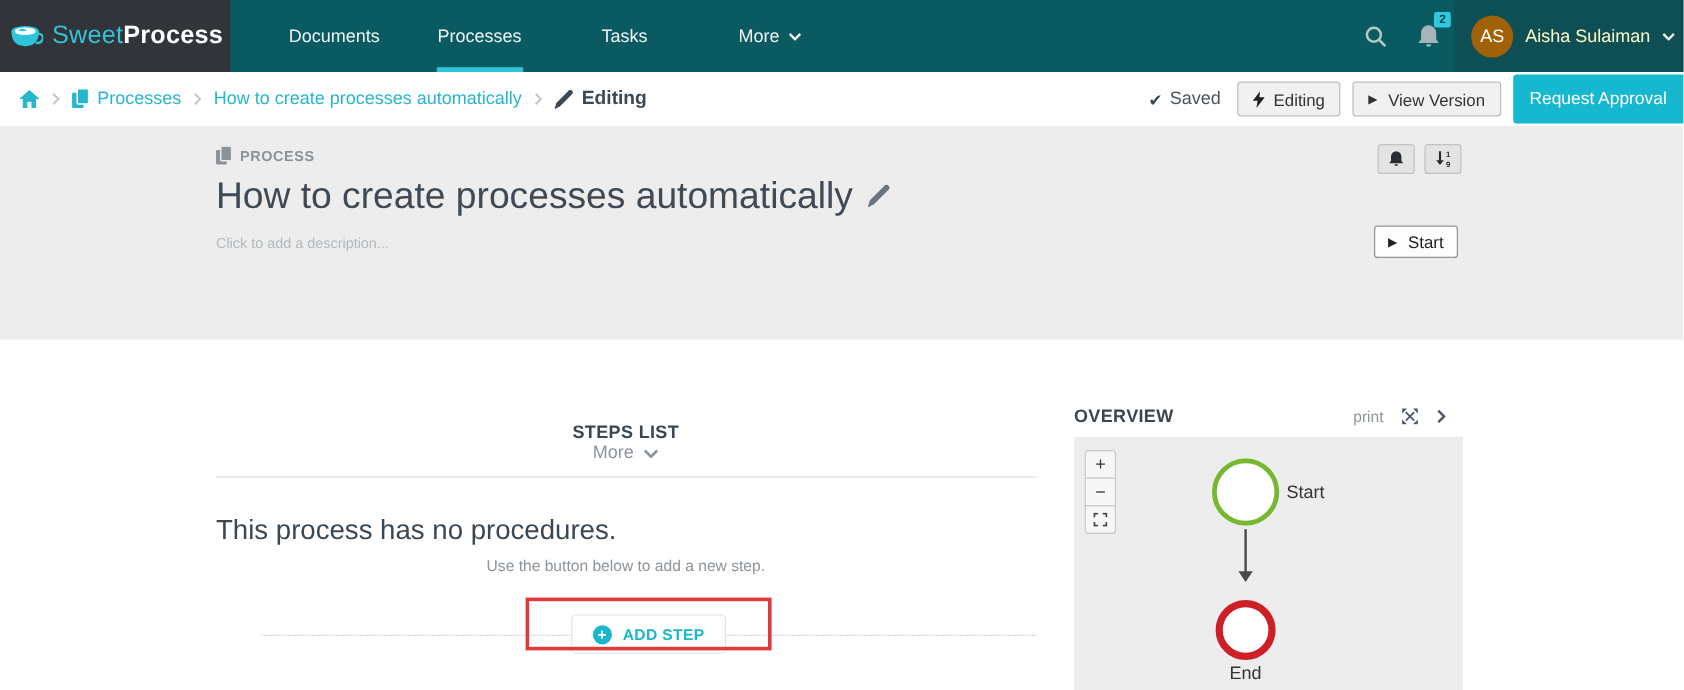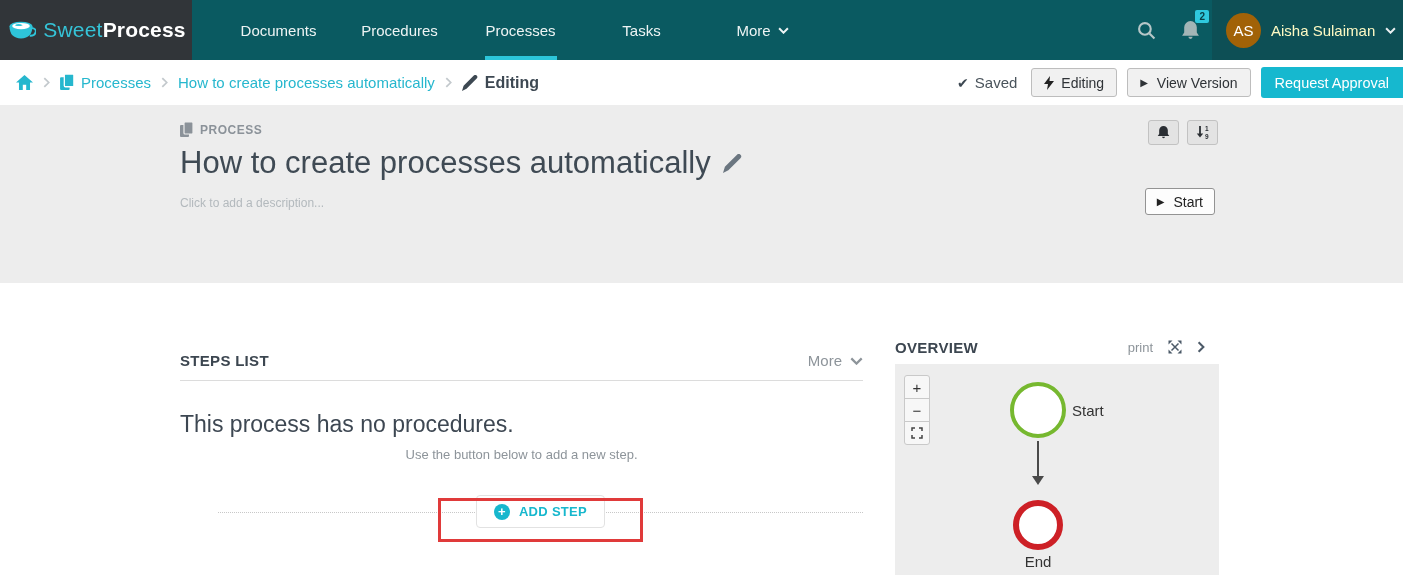--- a/index.html
+++ b/index.html
@@ -65,21 +65,21 @@
   .crumb-state { display:flex; align-items:center; gap:7px; color:#3d4852; font-weight:700; font-size:16px; }
   .bc-right { margin-left:auto; display:flex; align-items:center; gap:10px; }
   .saved { display:flex; align-items:center; gap:6px; color:#4a545c; font-size:15px; margin-right:4px; }
   .check-glyph { color:#3d4852; font-size:14px; }
   .btn-light {
     background:#f1f1f1; border:1px solid #bdbdbd; border-radius:3px;
     height:29px; padding:0 12px; font-size:14px; color:#2f3337;
     display:flex; align-items:center; gap:7px; cursor:pointer; white-space:nowrap;
   }
   .btn-primary {
-    background:#16b8cf; color:#ffffff; height:31px; padding:0 14px;
+    background:#16b8cf; color:#ffffff; height:41px; padding:0 14px;
     font-size:14.5px; border:none; border-radius:3px 0 0 3px;
     display:flex; align-items:center; cursor:pointer; white-space:nowrap;
   }
   .play-glyph { font-size:10px; margin-right:2px; }
 
   
   .page-header {
     position:absolute; top:105px; left:0; right:0; height:178px;
     background:#ededed;
   }
@@ -103,21 +103,21 @@
     position:absolute; top:83px; right:188px; height:27px;
     background:#fdfdfd; border:1px solid #939393; border-radius:3px;
     padding:0 11px; font-size:14px; color:#222; display:flex;
     align-items:center; gap:7px; cursor:pointer;
   }
 
   
   .steps { position:absolute; left:180px; top:352px; width:683px; }
   .steps-head {
     display:flex; align-items:center; justify-content:space-between;
-    padding-bottom:11px; border-bottom:1px solid #dcdcdc;
+    padding-bottom:11px; border-bottom:1px solid #dcdcdc;flex-direction:column;
   }
   .steps-title { font-size:15px; font-weight:700; color:#3c4650; letter-spacing:0.3px; }
   .more-link { display:flex; align-items:center; gap:8px; color:#8d949a; font-size:15px; cursor:pointer; }
   .empty-title { margin-top:30px; font-size:23px; color:#3d4752; }
   .empty-sub { text-align:center; margin-top:9px; font-size:13px; color:#8d949a; }
   .add-row {
     position:relative; margin-left:38px; margin-top:33px; height:33px;
     display:flex; align-items:center; justify-content:center;
   }
   .dotted-line { position:absolute; left:0; right:0; top:50%; border-top:1px dotted #c8c8c8; }
@@ -178,23 +178,20 @@
       </svg>
     </span>
     <span class="logo-text"><span class="logo-sweet">Sweet</span><span class="logo-process">Process</span></span>
   </div>
 
   <div class="nav-items">
     <div class="nav-item">
       <span>Documents</span>
     </div>
     <div class="nav-item">
-      <span>Procedures</span>
-    </div>
-    <div class="nav-item">
       <span>Processes</span>
       <span class="nav-underline"></span>
     </div>
     <div class="nav-item">
       <span>Tasks</span>
     </div>
     <div class="nav-item">
       <span>More</span>
       <span>
         <svg width="11" height="7" viewBox="0 0 10 6">

